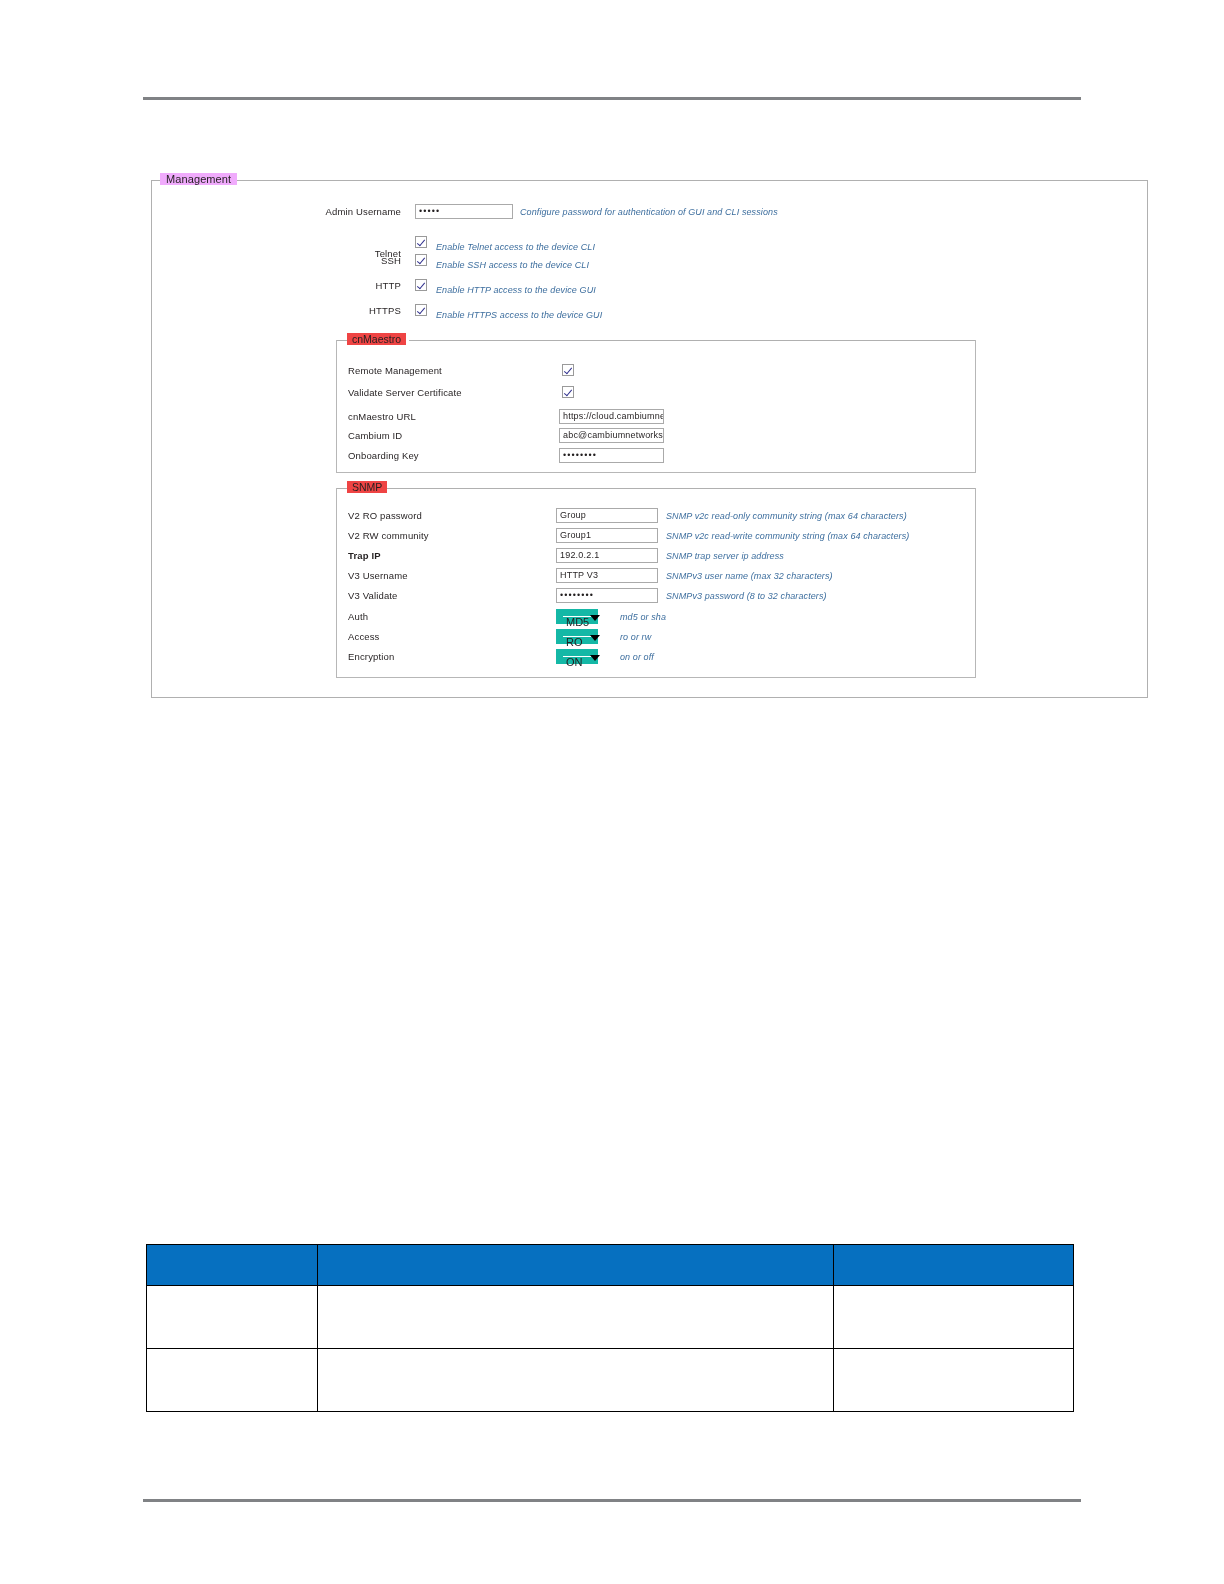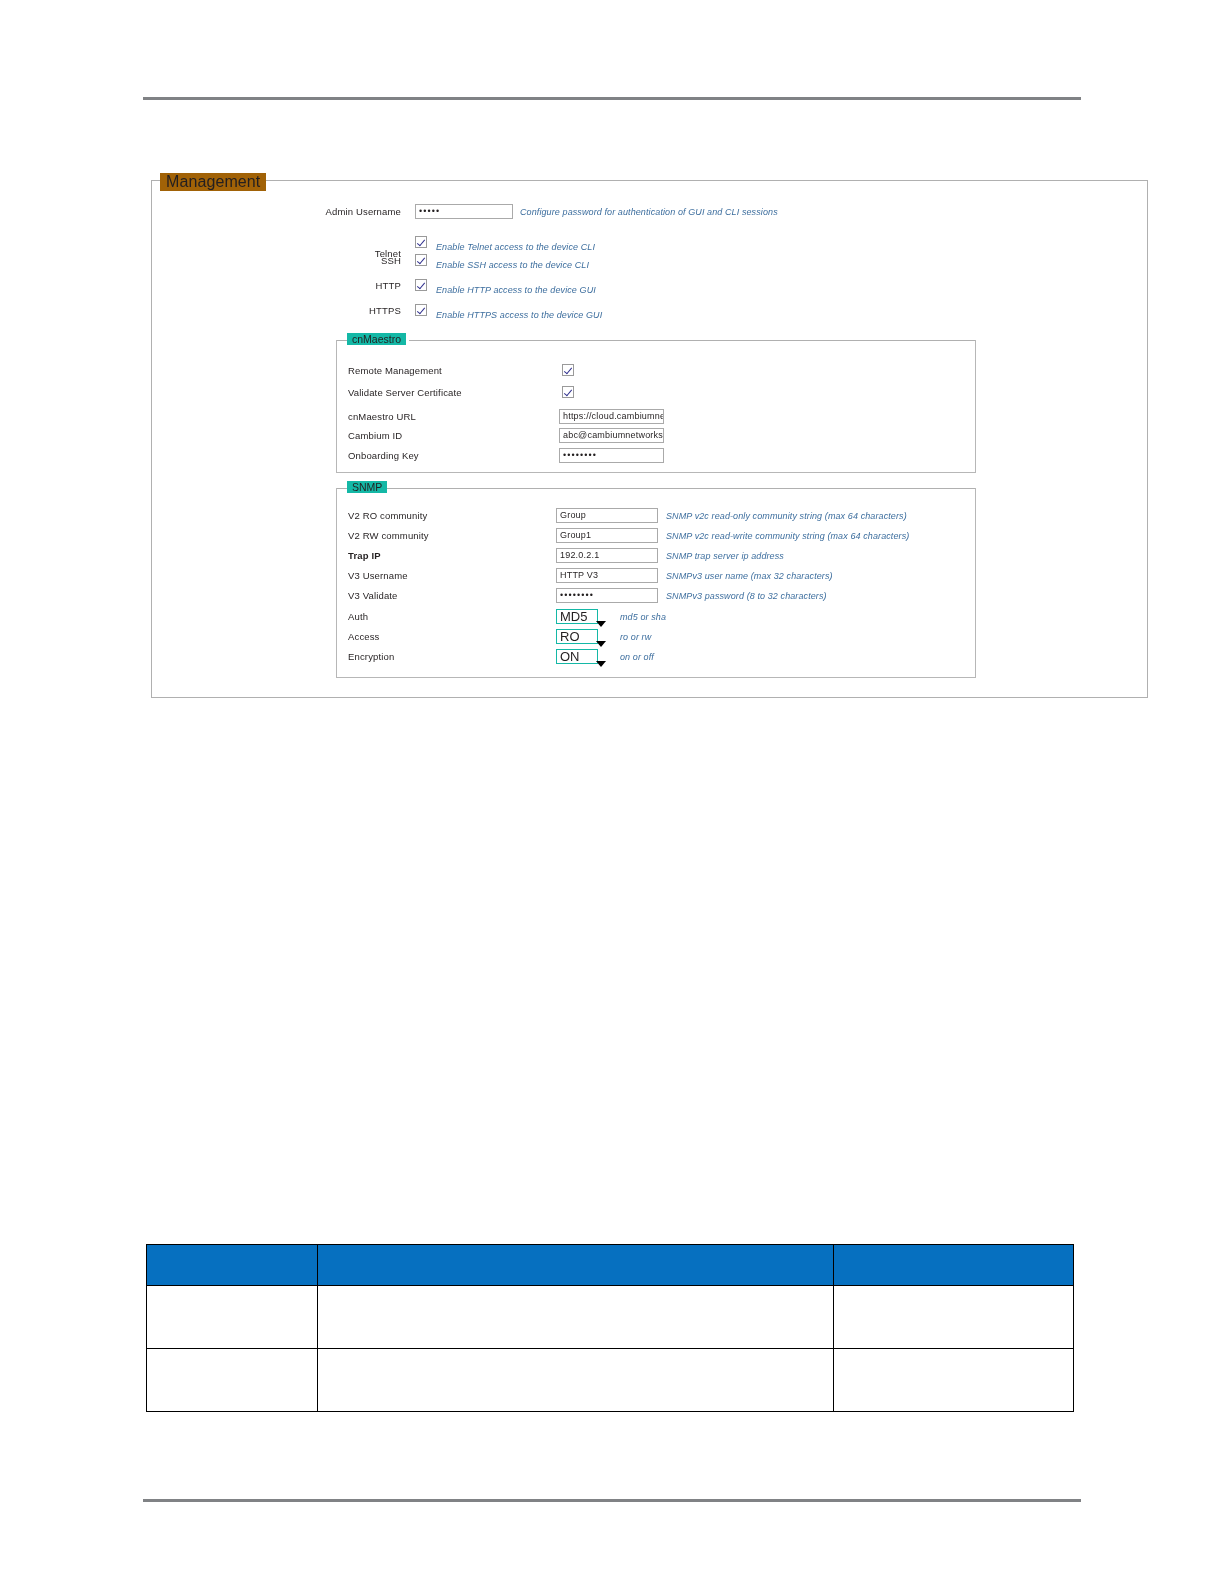--- a/index.html
+++ b/index.html
@@ -31,23 +31,23 @@
   
   .panel {
     position: absolute;
     border: 1px solid #b0b0b0;
     box-sizing: border-box;
   }
   .panel > .legend {
     position: absolute;
     top: -8px;
     left: 12px;
-    background: #a16207;
+    background: #f0abfc;
     padding: 0 6px;
-    font-size: 16px;
+    font-size: 11px;
     color: #231f20;
     letter-spacing: .1px;
     white-space: nowrap;
   }
   
   .panel > .legend::after {
     content: "";
   }
 
   #management-panel {
@@ -95,21 +95,21 @@
     position: absolute;
     top: 0;
     height: 1px;
     background: #b7b7b7;
     right: 0;
   }
   .inner-panel > .legend {
     position: absolute;
     top: -7px;
     left: 10px;
-    background: #14b8a6;
+    background: #ef4444;
     padding: 0 5px;
     font-size: 10.5px;
     color: #231f20;
     white-space: nowrap;
   }
 
   #cnmaestro-panel {
     left: 184px;
     top: 160px;
     width: 640px;
@@ -188,23 +188,23 @@
     border-width: 0 1.6px 1.6px 0;
     transform: rotate(40deg);
   }
 
   
   .sel {
     position: relative;
     box-sizing: border-box;
     width: 42px;
     height: 15px;
-    border: 1px solid #14b8a6;
+    border: 7px solid #14b8a6;
     background: #ffffff;
-    font-size: 13px;
+    font-size: 11px;
     color: #231f20;
     line-height: 13px;
     padding: 0 3px;
   }
   .sel .arrow {
     position: absolute;
     right: -9px;
     bottom: -4px;
     width: 0; height: 0;
     border-left: 5px solid transparent;
@@ -318,21 +318,21 @@
       <div class="txt pw" style="width:105px; overflow:hidden;">••••••••</div>
     </div>
   </div>
 
   <div class="inner-panel" id="snmp-panel">
     <div class="top-line-left"></div>
     <div class="top-line-right"></div>
     <div class="legend">SNMP</div>
 
     <div class="row" style="left:11px; top:20px;">
-      <div class="lbl" style="width:208px;">V2 RO community</div>
+      <div class="lbl" style="width:208px;">V2 RO password</div>
       <div class="txt" style="width:102px;">Group</div>
       <div style="width:8px;"></div>
       <div class="hint">SNMP v2c read-only community string (max 64 characters)</div>
     </div>
 
     <div class="row" style="left:11px; top:40px;">
       <div class="lbl" style="width:208px;">V2 RW community</div>
       <div class="txt" style="width:102px;">Group1</div>
       <div style="width:8px;"></div>
       <div class="hint">SNMP v2c read-write community string (max 64 characters)</div>

